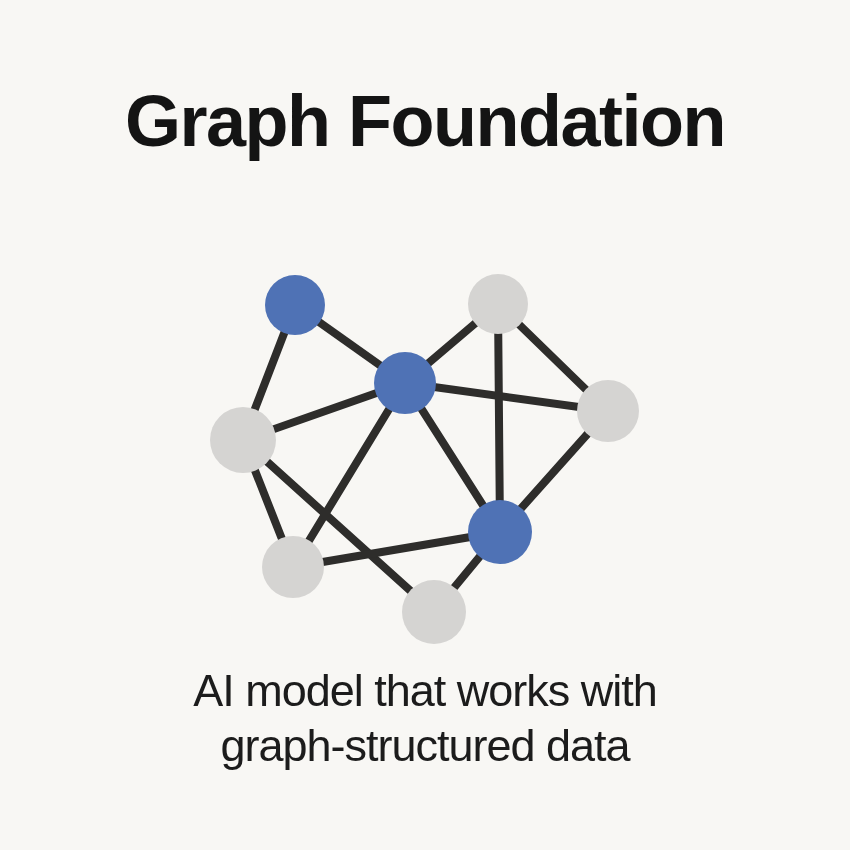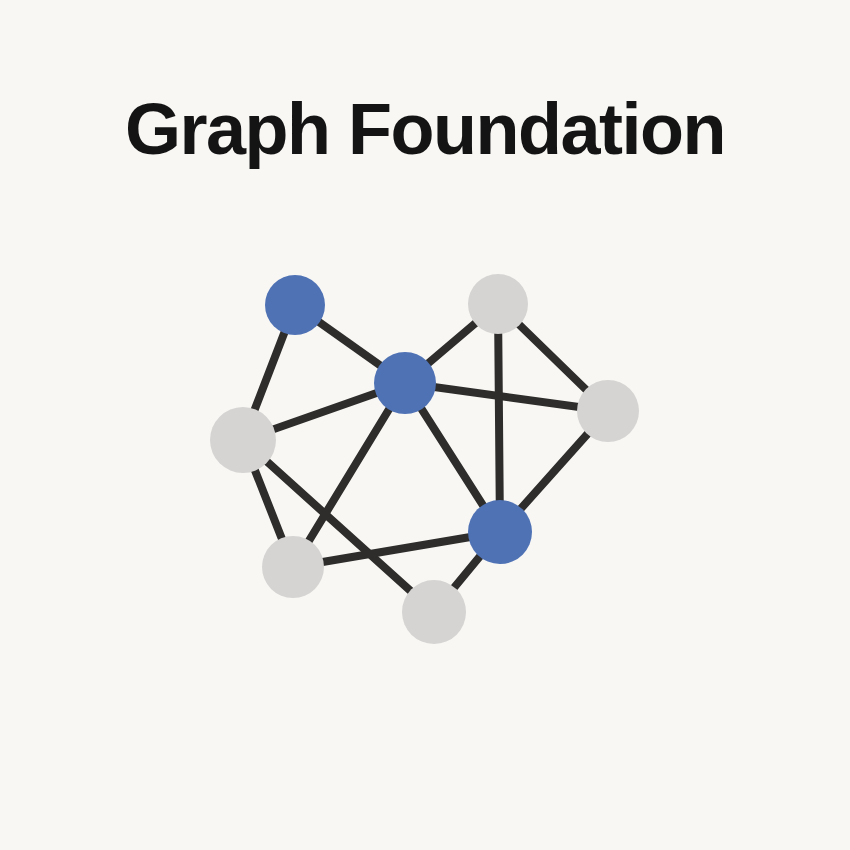--- a/index.html
+++ b/index.html
@@ -34,21 +34,20 @@
     text-align: center;
     font-size: 72px;
     font-weight: 700;
     letter-spacing: -1.5px;
     line-height: 1.09;
     color: var(--title-color);
   }
   .title .line,
   .subtitle .line {
     display: block;
-    margin-top: 8px;
   }
   .graph {
     position: absolute;
     top: 0;
     left: 0;
     width: 850px;
     height: 850px;
   }
   .subtitle {
     position: absolute;
@@ -91,14 +90,18 @@
       <circle cx="243" cy="440" r="33" fill="#d5d4d2"></circle>
       <circle cx="500" cy="532" r="32" fill="#4f72b5"></circle>
       <circle cx="293" cy="567" r="31" fill="#d5d4d2"></circle>
       <circle cx="434" cy="612" r="32" fill="#d5d4d2"></circle>
     </svg>
 
   <h1 class="title">
     <span class="line">Graph Foundation</span>
   </h1>
 
+  <p class="subtitle">
+    <span class="line">AI model that works with</span>
+    <span class="line">graph-structured data</span>
+  </p>
 
 </div>
 
 </body></html>

